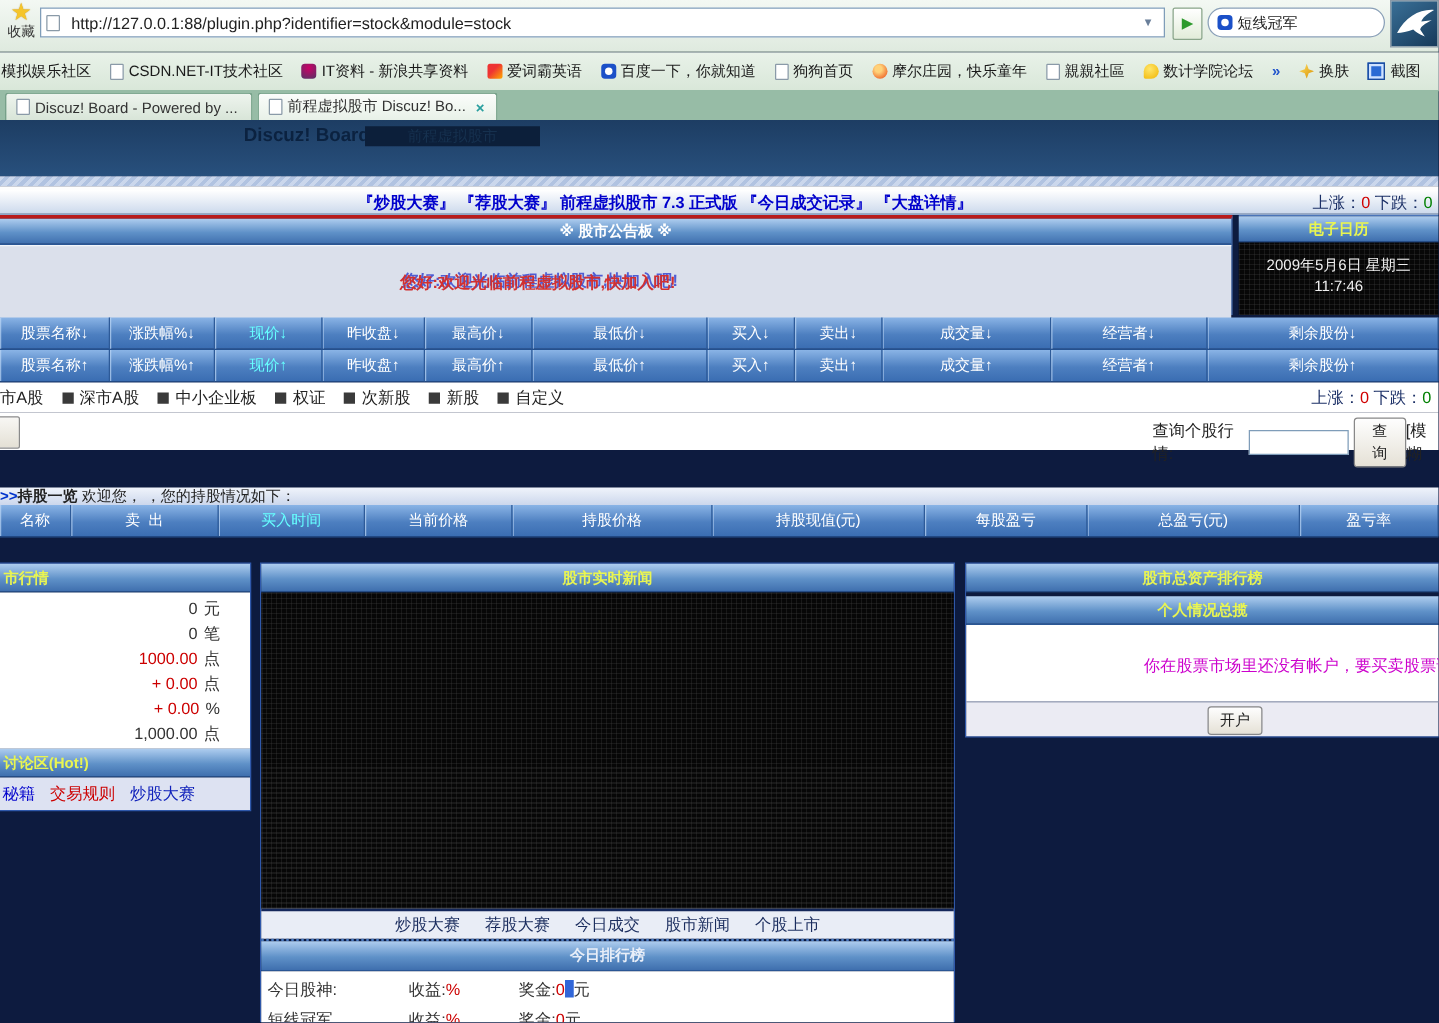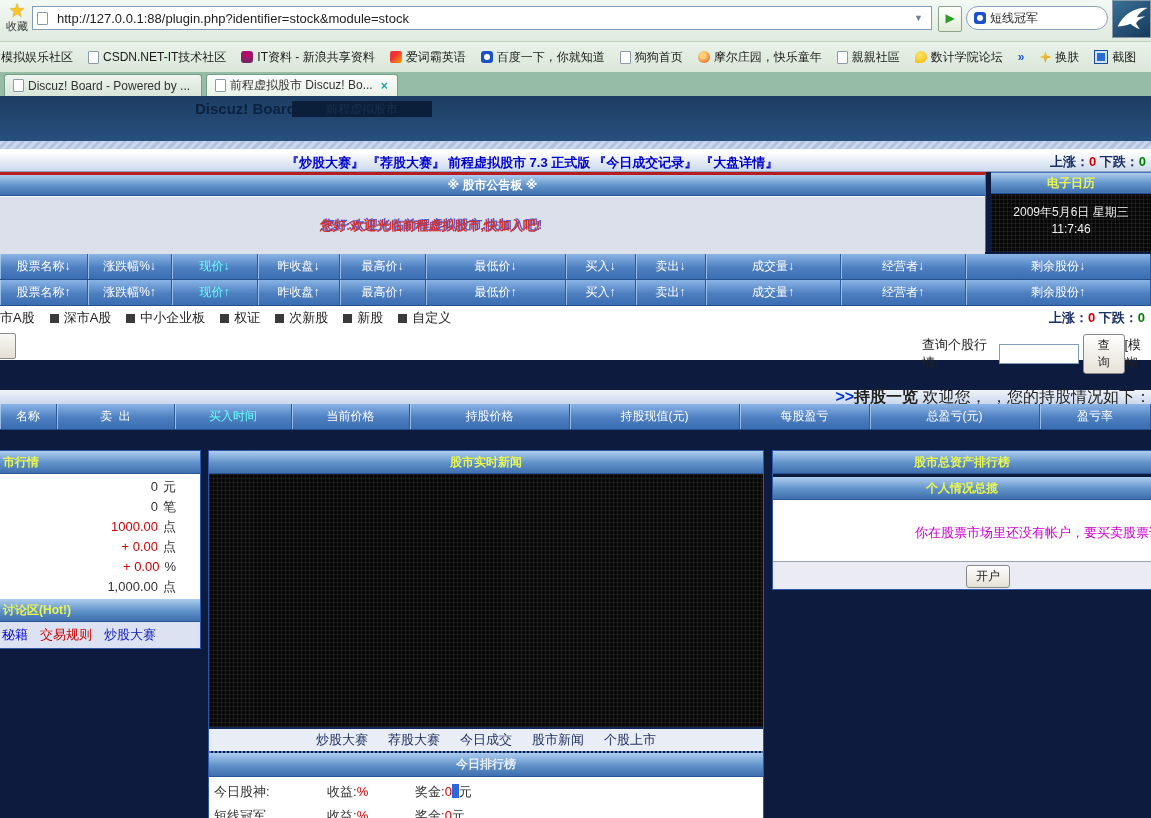--- a/index.html
+++ b/index.html
@@ -49,21 +49,21 @@
   .banner-title{position:absolute;left:195px;top:4px;color:#0b2240;font-weight:bold;font-size:15px;}
   .banner-ghost{position:absolute;left:292px;top:5px;width:140px;height:16px;background:#0c1f3a;
     color:#16314f;font-size:12px;text-align:center;line-height:16px;overflow:hidden;}
   .hatch{position:absolute;top:45px;left:0;right:0;height:8px;
     background:repeating-linear-gradient(135deg,#cbd7ec 0 3px,#b1c3e1 3px 6px);}
   .whiteline{position:absolute;top:53px;left:0;right:0;height:3px;background:#fdfdfd;}
   .navrow{position:absolute;top:56px;left:0;right:0;height:20px;background:linear-gradient(#ffffff,#ccd9ec);
     border-bottom:1px solid #8fa6c8;box-sizing:border-box;}
   #navlinks{position:absolute;left:286px;top:1px;white-space:nowrap;}
   .navlink{color:#0000cc;font-weight:bold;font-size:13px;margin-right:3px;cursor:pointer;}
-  .stats{font-weight:bold;font-size:13px;color:#1b2f66;white-space:nowrap;}
+  .stats{font-weight:normal;font-size:13px;color:#1b2f66;white-space:nowrap;}
   .stats .red{color:#d00000;} .stats .green{color:#008000;}
   .nav-stats{position:absolute;right:5px;top:1px;}
   .bluehead{background:linear-gradient(#aecdef,#5f91c8 55%,#3f6fae);border-bottom:1px solid #2a5694;
     font-size:12px;font-weight:bold;display:flex;align-items:center;box-sizing:border-box;}
   .yel{color:#e9f551;} .wht{color:#ffffff;} .pale{color:#e8eef8;}
   .board{position:absolute;top:76px;left:0;width:986px;height:80px;border-right:1px solid #4a74b8;
     border-top:3px solid #b91c1c;box-sizing:border-box;}
   .board-head{height:21px;justify-content:center;}
   .board-body{position:relative;height:58px;background:#dbe0eb;border-top:1px solid #f2f5fa;}
   .marquee{position:absolute;left:320px;top:20px;font-size:13px;font-weight:bold;}
@@ -86,21 +86,21 @@
   .sq{width:9px;height:9px;background:#3a3a3a;display:inline-block;margin-right:5px;}
   .market-stats{position:absolute;right:6px;top:3px;}
   .query-row{position:absolute;top:234px;left:0;right:0;height:30px;background:#fff;}
   .partial-btn{position:absolute;left:-10px;top:3px;width:24px;height:24px;background:linear-gradient(#f8f7f4,#e4e0d5);
     border:1px solid #8a8a8a;border-radius:2px;cursor:pointer;}
   .query-group{position:absolute;left:922px;top:4px;display:flex;align-items:center;font-size:13px;color:#222;}
   .qinput{width:74px;height:16px;border:1px solid #7f9db9;margin:0 4px;font-size:12px;}
   .btn-xp{background:linear-gradient(#fefefe,#e5e1d6);border:1px solid #888;border-radius:3px;
     font-size:12px;padding:2px 9px;color:#222;cursor:pointer;font-family:inherit;}
   .hold-title{position:absolute;top:294px;left:0;right:0;height:14px;background:linear-gradient(#f0f4fb,#ccd7ec);
-    font-size:16px;text-align:right;line-height:14px;color:#222;}
+    font-size:12px;text-align:left;line-height:14px;color:#222;}
   .hold-title .pfx{color:#0033cc;font-weight:bold;} .hold-title .ttl{font-weight:bold;color:#222;}
   .hold-head{top:308px;}
   
   .panel{position:absolute;top:354px;border:1px solid #2f58aa;box-sizing:border-box;}
   .panel-left{left:-1px;width:202px;}
   .panel-mid{left:208px;width:556px;height:368px;}
   .panel-right{left:772px;width:380px;}
   .phead{height:23px;}
   .phead.left{padding-left:3px;}
   .phead.center{justify-content:center;}

